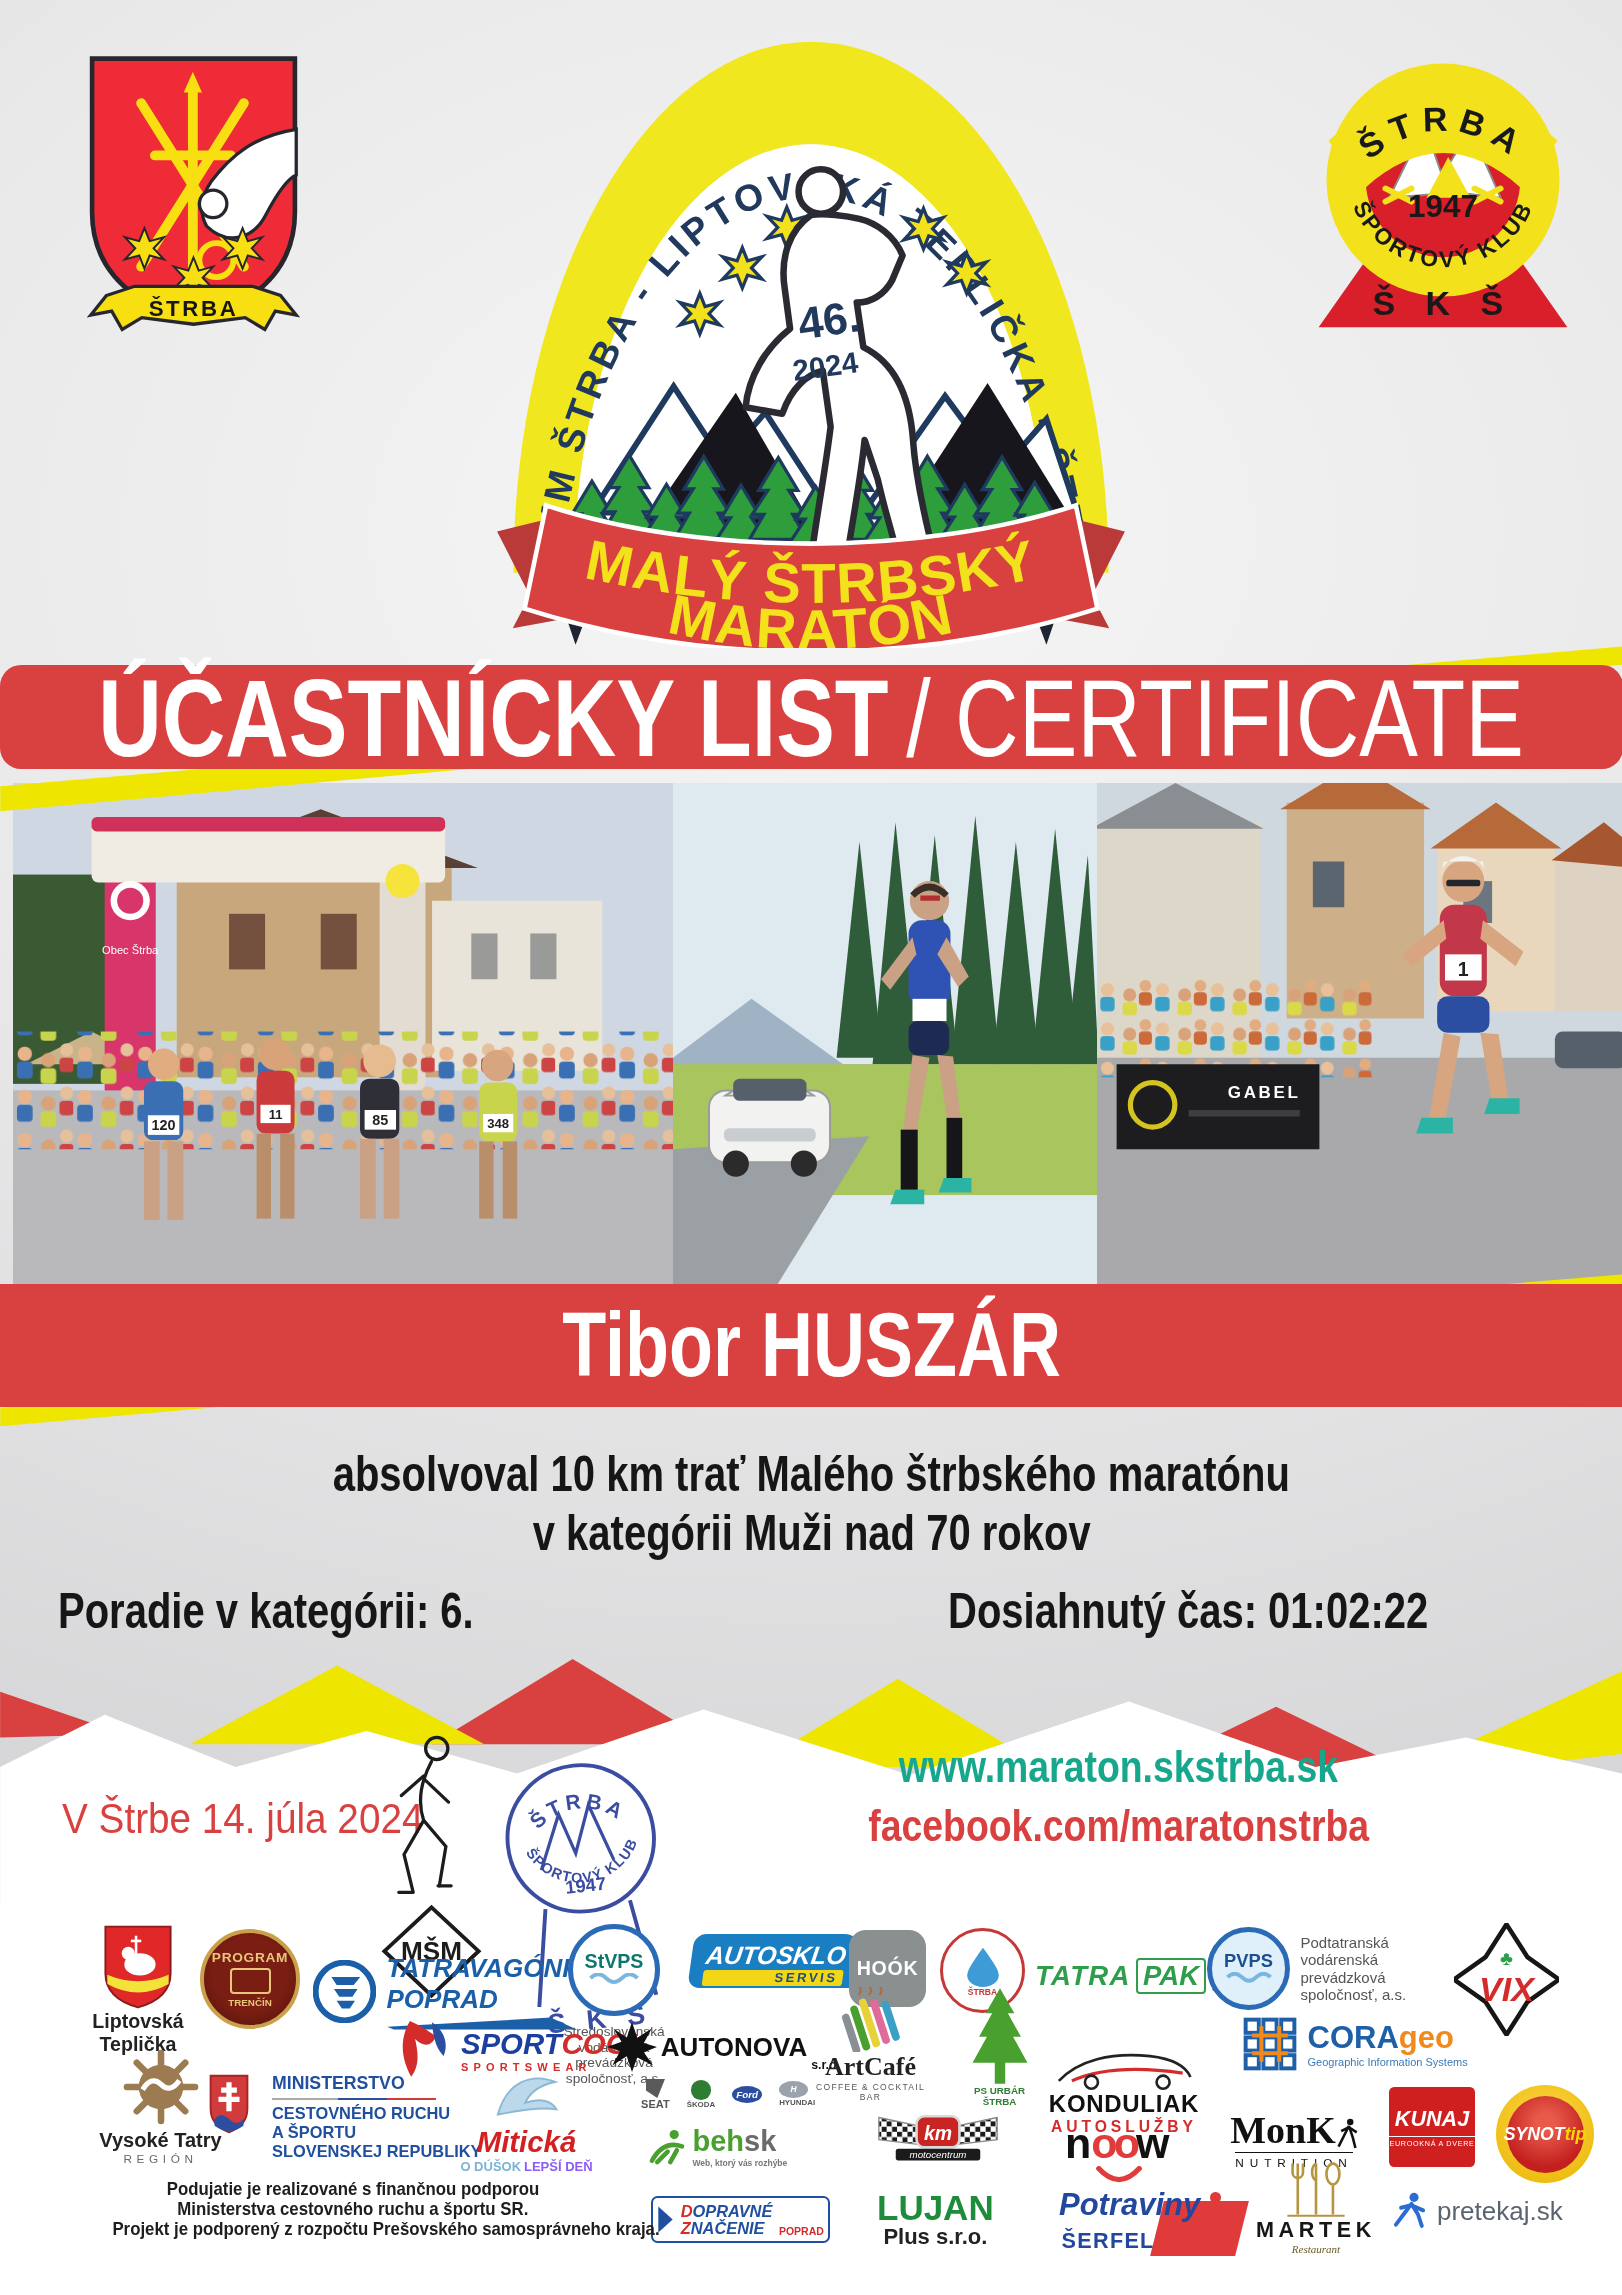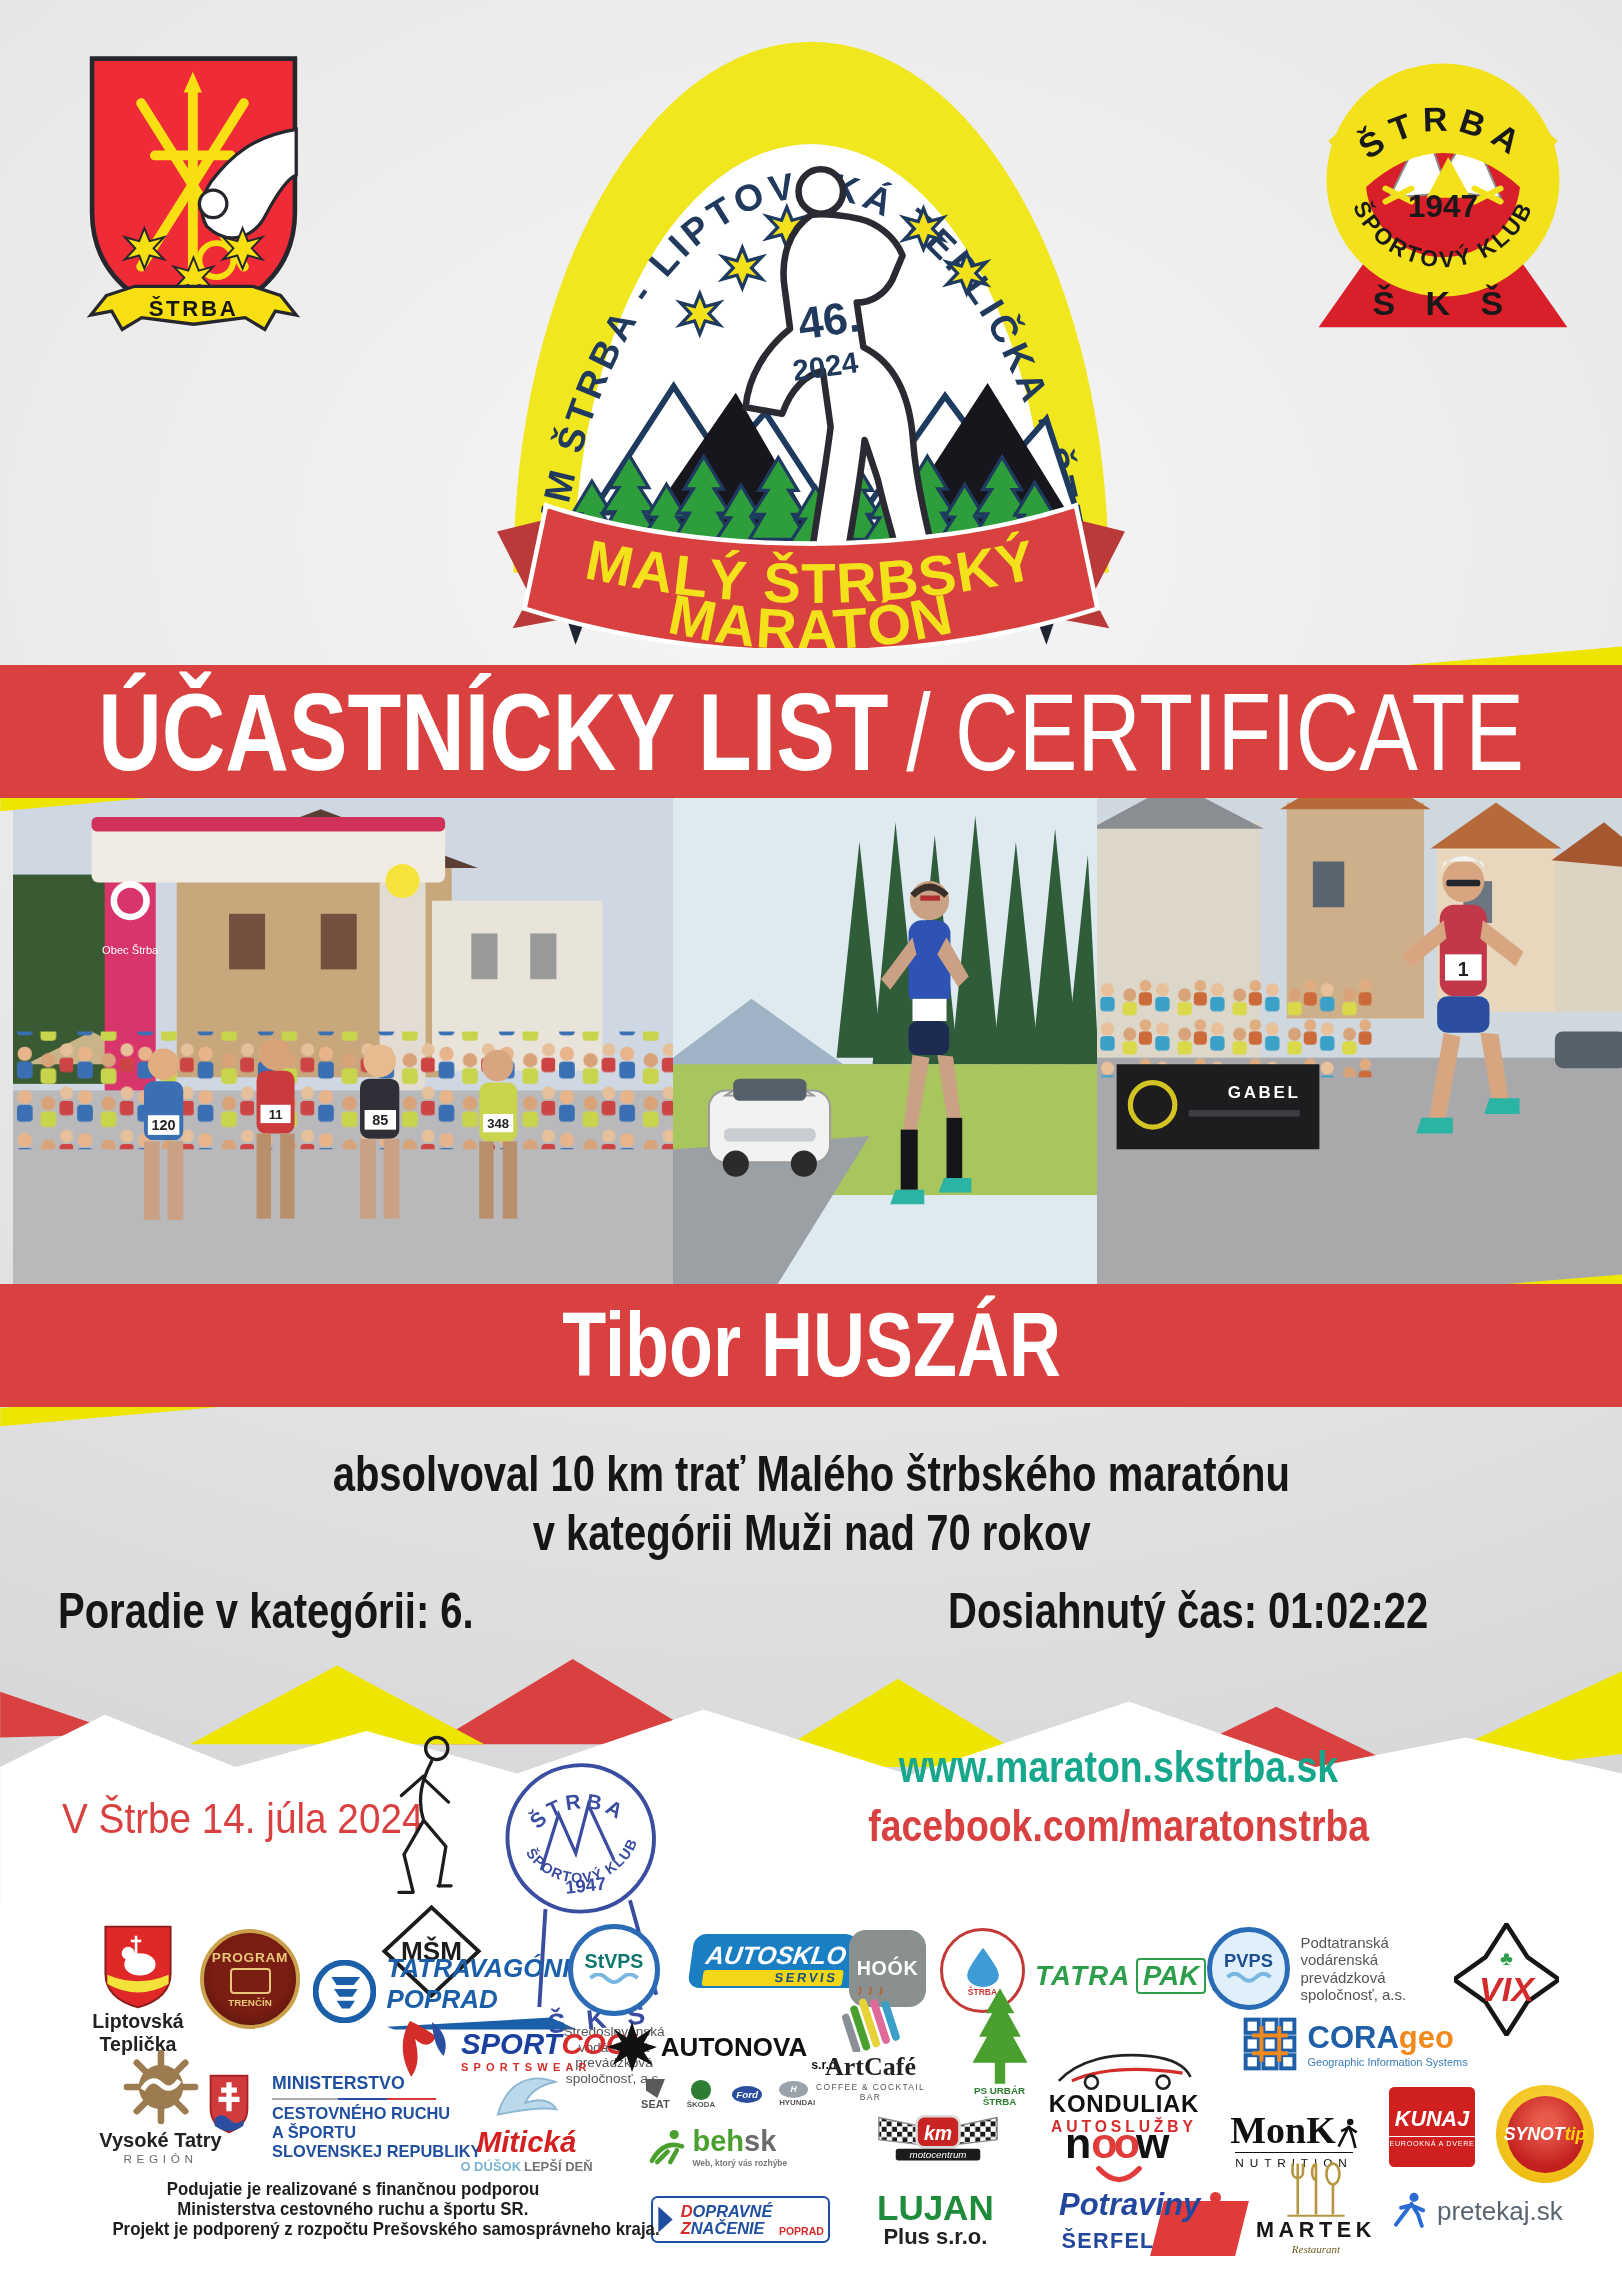--- a/index.html
+++ b/index.html
@@ -4,21 +4,21 @@
 <style>
   html,body{margin:0;padding:0;background:#fff;}
   .page{position:relative;width:1623px;height:2295px;overflow:hidden;background:#fff;
         font-family:"Liberation Sans",sans-serif;}
   .abs{position:absolute;}
   .bg-top{left:0;top:0;width:1623px;height:1904px;
      background:radial-gradient(130% 80% at 50% 28%, #f6f6f6 0%, #e9e9ea 45%, #d2d2d4 100%);}
   .cond{display:inline-block;transform:scaleX(.80);transform-origin:center;white-space:nowrap;}
   .cond-l{display:inline-block;transform:scaleX(.80);transform-origin:left center;white-space:nowrap;}
   .band{left:0;width:1623px;background:#d8413f;display:flex;align-items:center;justify-content:center;}
-  .title-band{top:665px;height:133px;}
+  .title-band{top:665px;height:104px;border-radius:21px;}
   .title-band .t1{font-weight:700;color:#fff;font-size:110px;}
   .title-band .t2{font-weight:400;color:#fff;font-size:110px;margin-left:22px;}
   .name-band{top:1284px;height:123px;}
   .name-band .t1{font-weight:700;color:#fff;font-size:90px;}
   .photos{left:0;top:783px;width:1623px;height:501px;display:flex;margin-left:13px;}
   .photos svg{display:block;height:501px;}
   .resline{left:0;width:1623px;text-align:center;color:#161616;font-weight:700;}
   .r1{top:1445px;font-size:50px;}
   .r2{top:1504px;font-size:50px;}
   .rank{left:58px;top:1582px;font-size:50px;font-weight:700;color:#161616;}
@@ -515,21 +515,21 @@
       <div><span style="color:#1a3f9e;font-weight:700;font-style:italic;font-size:29.4px">SPORT</span><span style="color:#d42b2b;font-weight:700;font-style:italic;font-size:29.4px">COOL</span></div>
       <div style="color:#d42b2b;font-size:11px;letter-spacing:5.2px;font-weight:600">SPORTSWEAR</div>
     </div>
   </div>
 
   <div class="sp col ctr" style="left:458px;top:2069px;width:137px">
     <svg width="79" height="56" viewBox="0 0 120 86">
       <path d="M16,70 C30,18 70,6 104,20 C84,24 66,34 58,52 C80,44 98,48 106,62 C80,58 48,64 16,70 Z" fill="#bcd9ec" stroke="#8db8d4" stroke-width="3"></path>
     </svg>
     <div style="color:#d42020;font-weight:700;font-style:italic;font-size:29.4px">Mitická</div>
-    <div><span style="color:#7ab3d4;font-size:13px;font-weight:600">O DÚŠOK</span> <span style="color:#737373;font-size:13px;font-weight:700">LEPŠÍ DEŇ</span></div>
+    <div><span style="color:#7ab3d4;font-size:13px;font-weight:600">O DÚŠOK</span> <span style="color:#8b5cf6;font-size:13px;font-weight:700">LEPŠÍ DEŇ</span></div>
   </div>
 
   <div class="sp col" style="left:622px;top:2022px;width:203px">
     <div style="display:flex;align-items:center;gap:3.9px">
       <svg width="50" height="50" viewBox="0 0 76 76">
         <polygon points="38,0 46,24 68,10 56,32 76,38 56,46 70,66 46,54 38,76 30,52 8,66 20,44 0,38 22,30 10,10 30,24" fill="#111"></polygon>
       </svg>
       <span style="font-weight:700;font-size:26px;color:#111">AUTONOVA</span>
       <span style="font-weight:700;font-size:12.4px;color:#111;align-self:flex-end">s.r.o.</span>
     </div>

